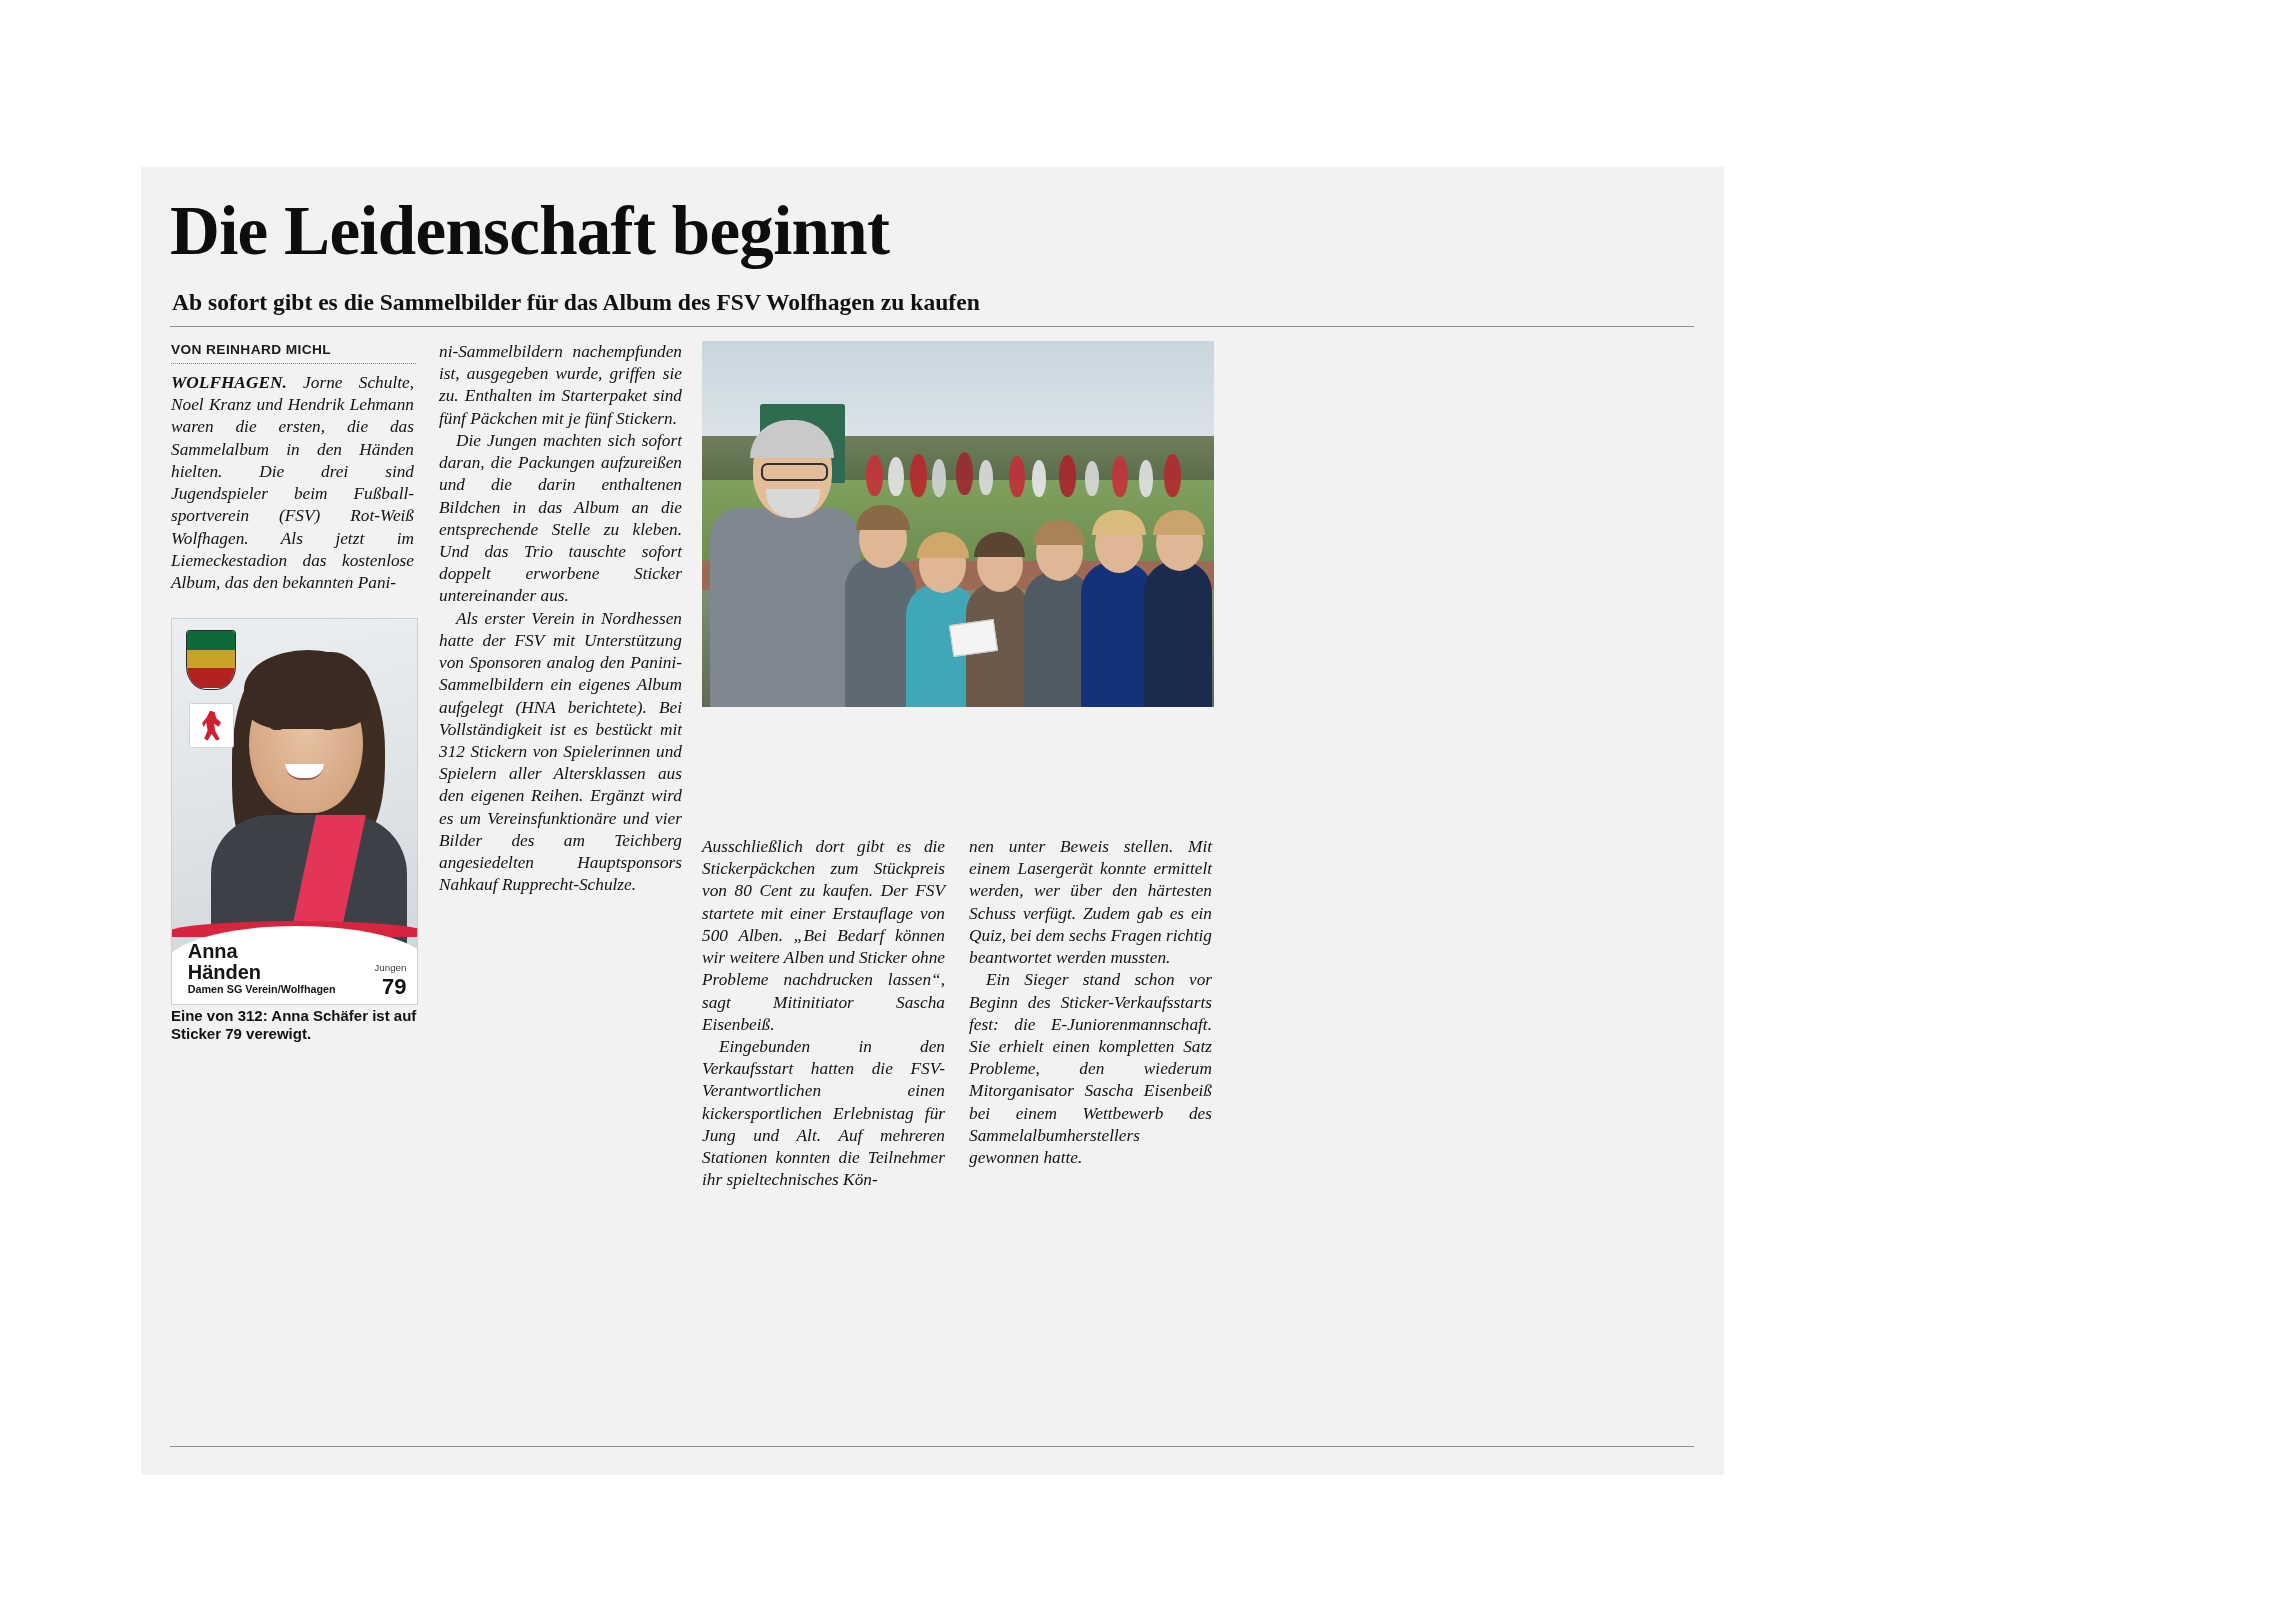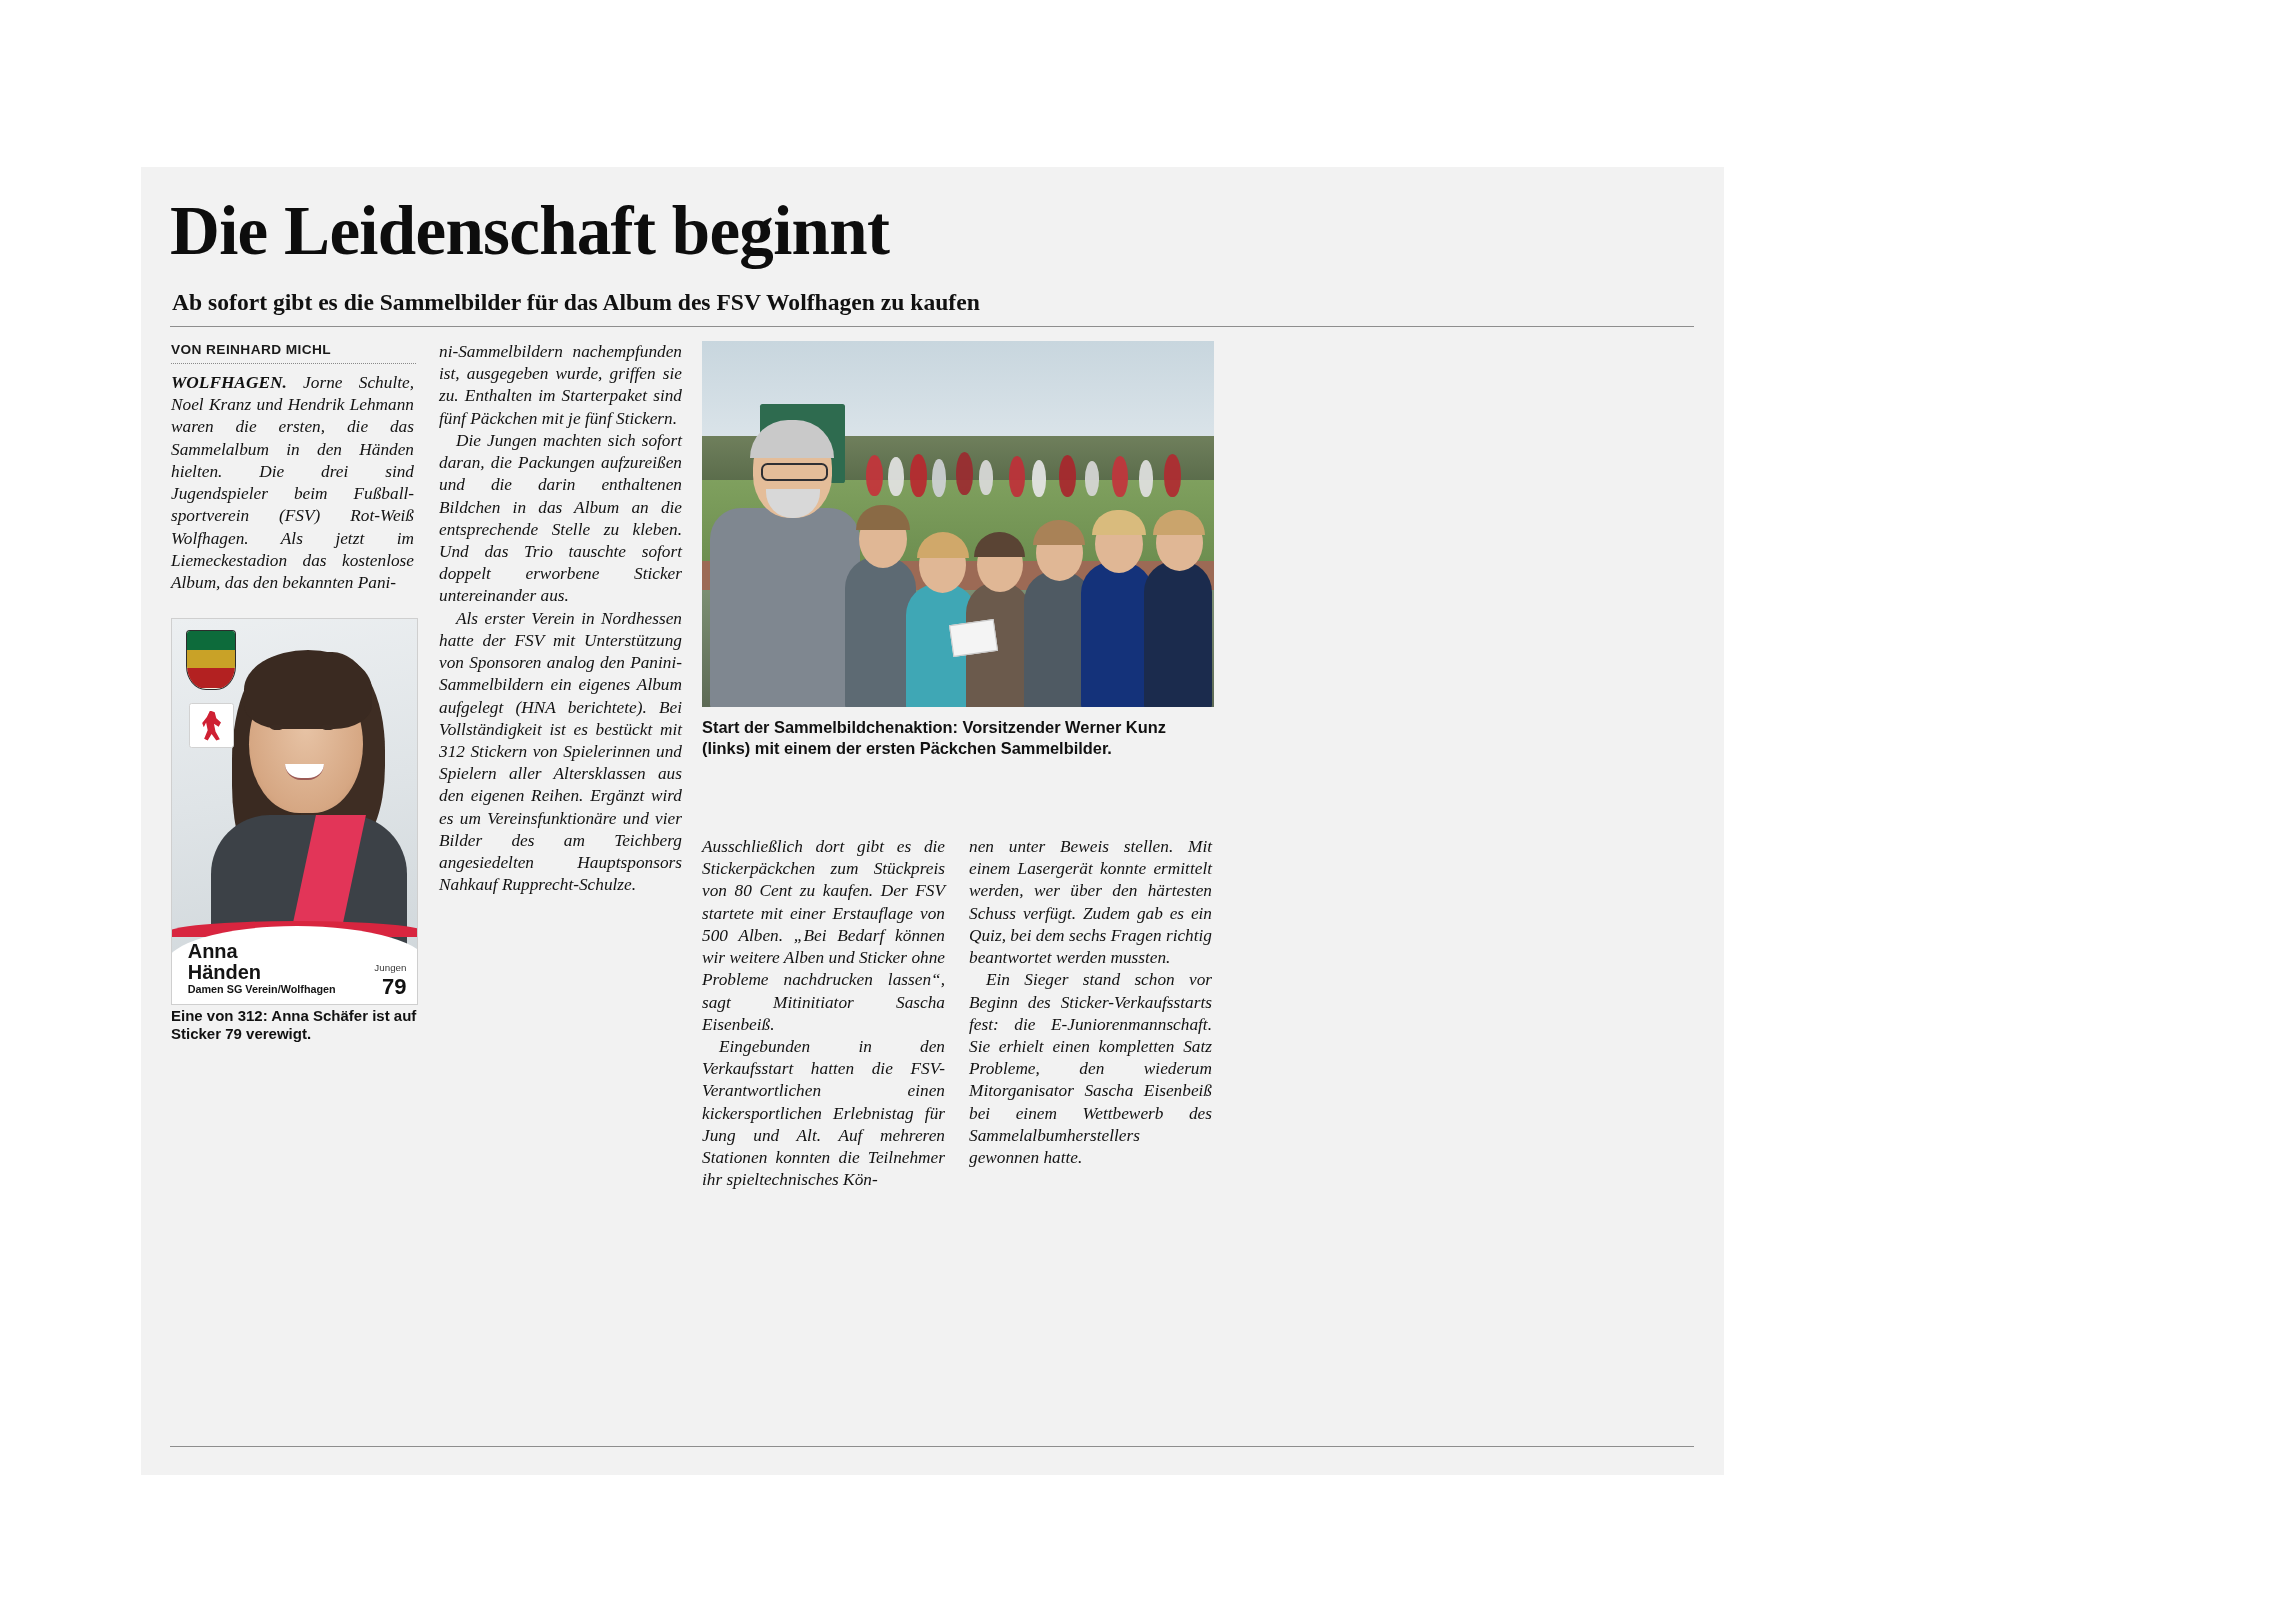--- a/index.html
+++ b/index.html
@@ -504,21 +504,20 @@
       <div class="person" style="left:379px;top:221px;width:72px;height:149px;background:#14327a;"></div>
       <div class="head" style="left:393px;top:174px;width:48px;height:58px;"></div>
       <div style="position:absolute;left:390px;top:169px;width:54px;height:25px;background:#d9bb7d;border-radius:26px 26px 0 0;"></div>
 
       <div class="person" style="left:442px;top:220px;width:68px;height:150px;background:#1b2b4d;"></div>
       <div class="head" style="left:454px;top:174px;width:47px;height:56px;"></div>
       <div style="position:absolute;left:451px;top:169px;width:52px;height:25px;background:#caa46c;border-radius:26px 26px 0 0;"></div>
 
       <div style="position:absolute;left:249px;top:281px;width:43px;height:30px;background:#f4f4f4;border:1.3px solid #c9c9c9;transform:rotate(-8deg);"></div>
     </div>
-    <div id="photo-caption">Start der Sammelbildchenaktion: Vorsitzender Werner Kunz (links) mit einem der ersten Päckchen Sammelbilder.</div>
   </div>
 
   <div id="sticker-figure">
     <div id="sticker-img">
       <div id="sticker-bg"></div>
       <div id="hair-left"></div>
       <div id="hair-right"></div>
       <div id="portrait-head"></div>
       <div id="hair-top"></div>
       <div id="eye-l"></div>

